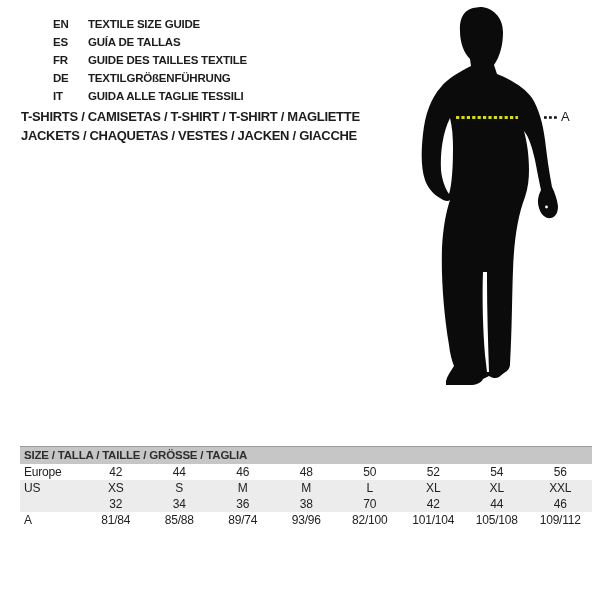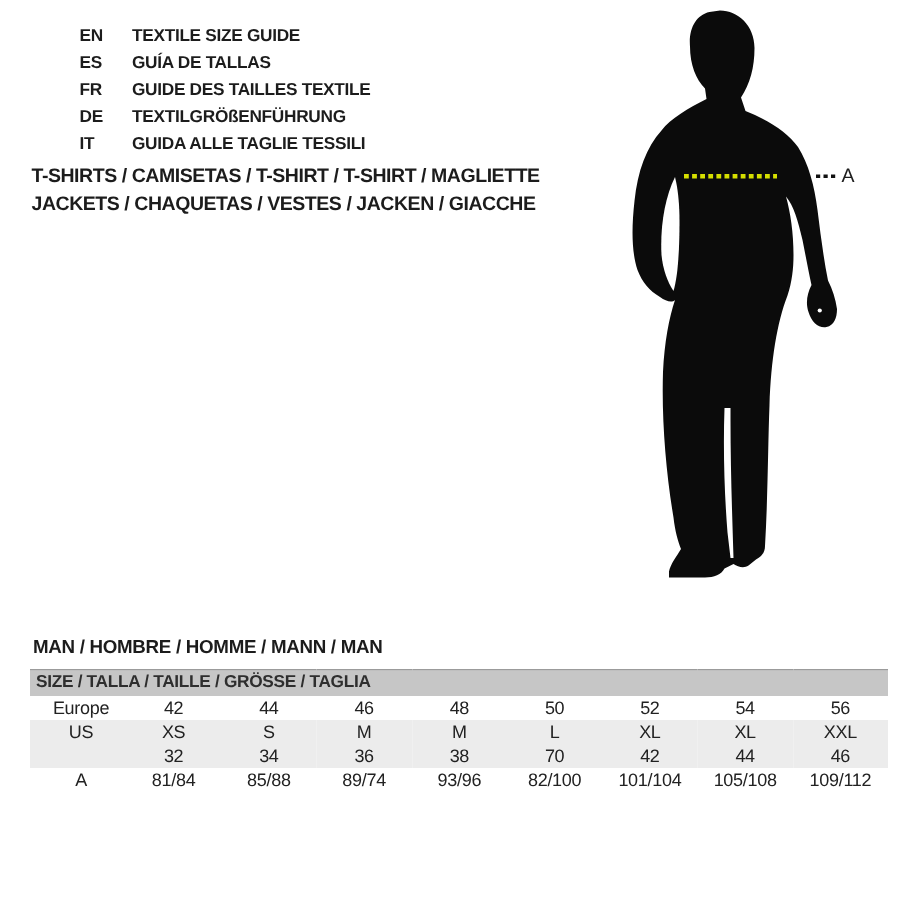--- a/index.html
+++ b/index.html
@@ -32,21 +32,21 @@
   .section-title{position:absolute;left:22px;top:424px;font-size:12.5px;font-weight:700;letter-spacing:-0.2px;white-space:nowrap;}
 
   
   .size-table{position:absolute;left:20px;top:446px;width:572px;border-collapse:collapse;table-layout:fixed;}
   .size-table col.label-col{width:64px;}
   .size-table th{background:var(--header_gray);border-top:1px solid var(--border_gray);
     font-size:11.5px;font-weight:700;text-align:left;padding:2px 0 2px 4px;height:17px;
     letter-spacing:-0.2px;color:#2e2e2e;white-space:nowrap;}
   .size-table td{font-size:12px;font-weight:400;height:16px;text-align:center;letter-spacing:-0.2px;
     color:#222;white-space:nowrap;vertical-align:middle;}
-  .size-table td.row-label{text-align:center;padding-left:4px;}
+  .size-table td.row-label{text-align:left;padding-left:4px;}
   .size-table tr.shaded td{background:var(--stripe_gray);}
 
   
   .footnote{position:absolute;left:21px;top:549px;font-size:12px;font-weight:700;letter-spacing:-0.2px;white-space:nowrap;}
 </style>
 </head>
 <body>
 
 <div id="canvas">
 
@@ -132,21 +132,20 @@
 
       <circle cx="546.5" cy="207" r="1.4" fill="#ffffff"></circle>
 
       <line x1="456" y1="117.5" x2="518" y2="117.5" stroke="var(--dash_yellow)" stroke-width="3" stroke-dasharray="3.2 2.2"></line>
 
       <line x1="544" y1="117.5" x2="559" y2="117.5" stroke="#111111" stroke-width="2.4" stroke-dasharray="2.8 2.2"></line>
     </svg>
   </div>
   <div class="measure-label">A</div>
 
-  <div class="section-title">MAN / HOMBRE / HOMME / MANN / MAN</div>
 
   <table class="size-table">
     <colgroup>
       <col class="label-col">
       <col>
         <col>
         <col>
         <col>
         <col>
         <col>

